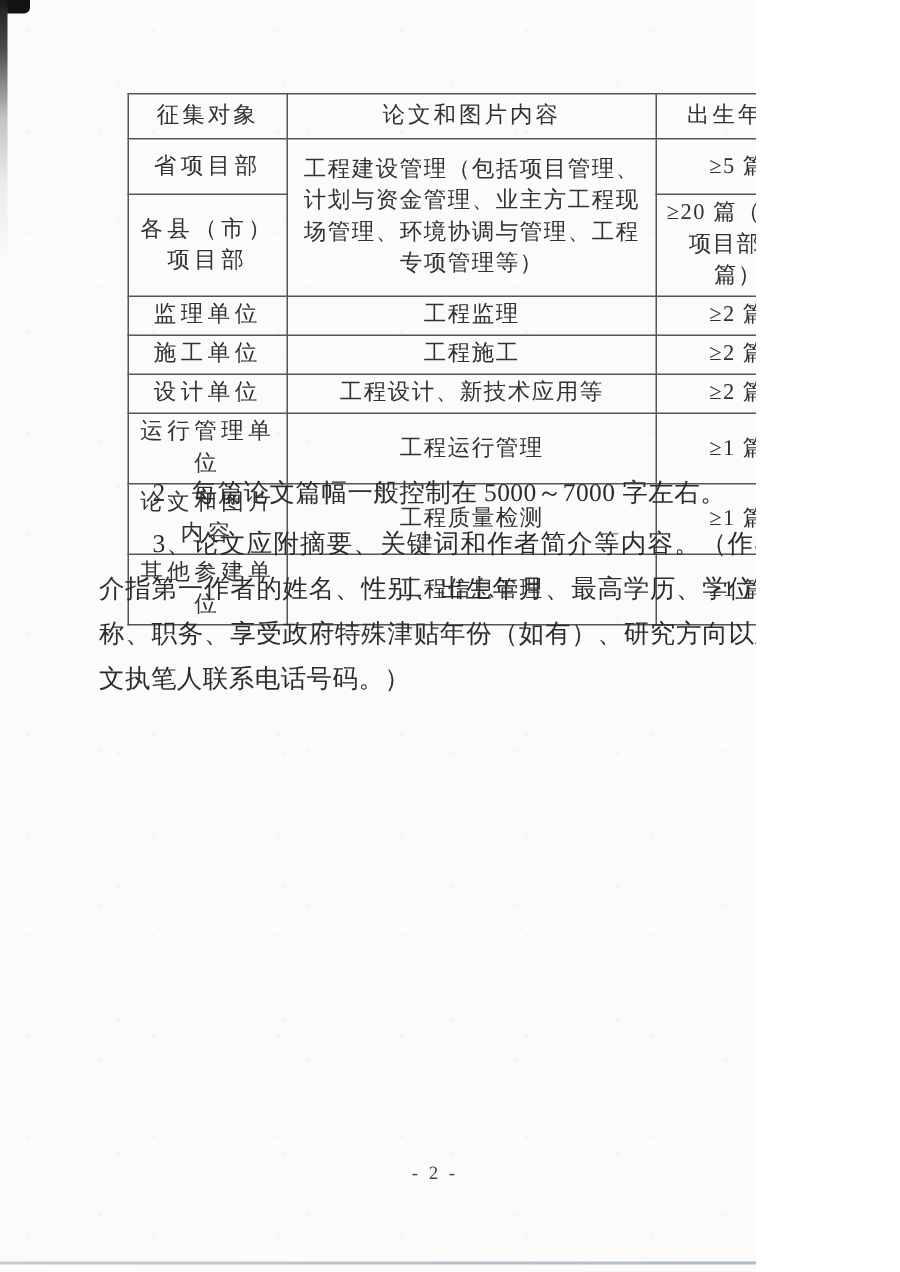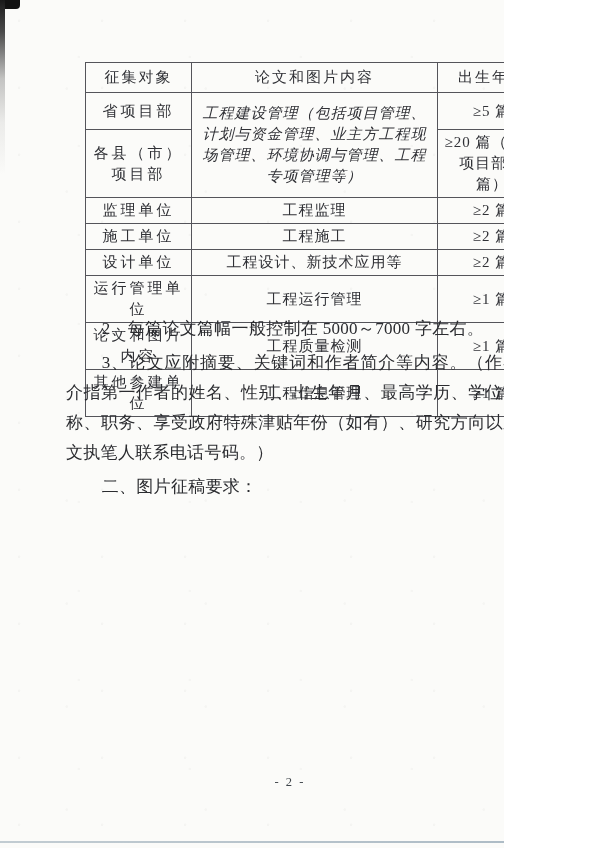--- a/index.html
+++ b/index.html
@@ -56,21 +56,21 @@
   col.c1 { width: 106px; }
   col.c2 { width: 246px; }
   col.c3 { width: 109px; }
   tr.r-head  { height: 30px; }
   tr.r-tall  { height: 37px; }
   tr.r-std   { height: 24px; }
   .cell-target, .cell-head { letter-spacing: 3px; }
   .cell-head { letter-spacing: 2px; }
   .cell-content { letter-spacing: 1px; }
   .cell-qty { letter-spacing: 1px; white-space: normal; }
-  .cell-merged { line-height: 22px; padding: 2px 6px; font-style: italic; }
+  .cell-merged { line-height: 22px; padding: 2px 6px; }
   
   .content {
     position: absolute; left: 66px; top: 314px;
     width: 472px;
     font-size: 17px;
     line-height: 30px;
     letter-spacing: 0.3px;
     text-align: justify;
     color: #2b2c30;
   }
@@ -142,20 +142,19 @@
         <td class="cell-target">其他参建单位</td>
         <td class="cell-content">工程信息管理</td>
         <td class="cell-qty">≥1 篇</td>
       </tr>
     </tbody>
   </table>
 
   <div class="content">
     <p>2、每篇论文篇幅一般控制在 5000～7000 字左右。</p>
     <p>3、论文应附摘要、关键词和作者简介等内容。（作者简介指第一作者的姓名、性别、出生年月、最高学历、学位、职称、职务、享受政府特殊津贴年份（如有）、研究方向以及论文执笔人联系电话号码。）</p>
-    <p>二、图片征稿要求：</p>
   </div>
 
   <div class="page-number">- 2 -</div>
 
   <div class="bottom-line"></div>
 
 </div>
 
 </body></html>

